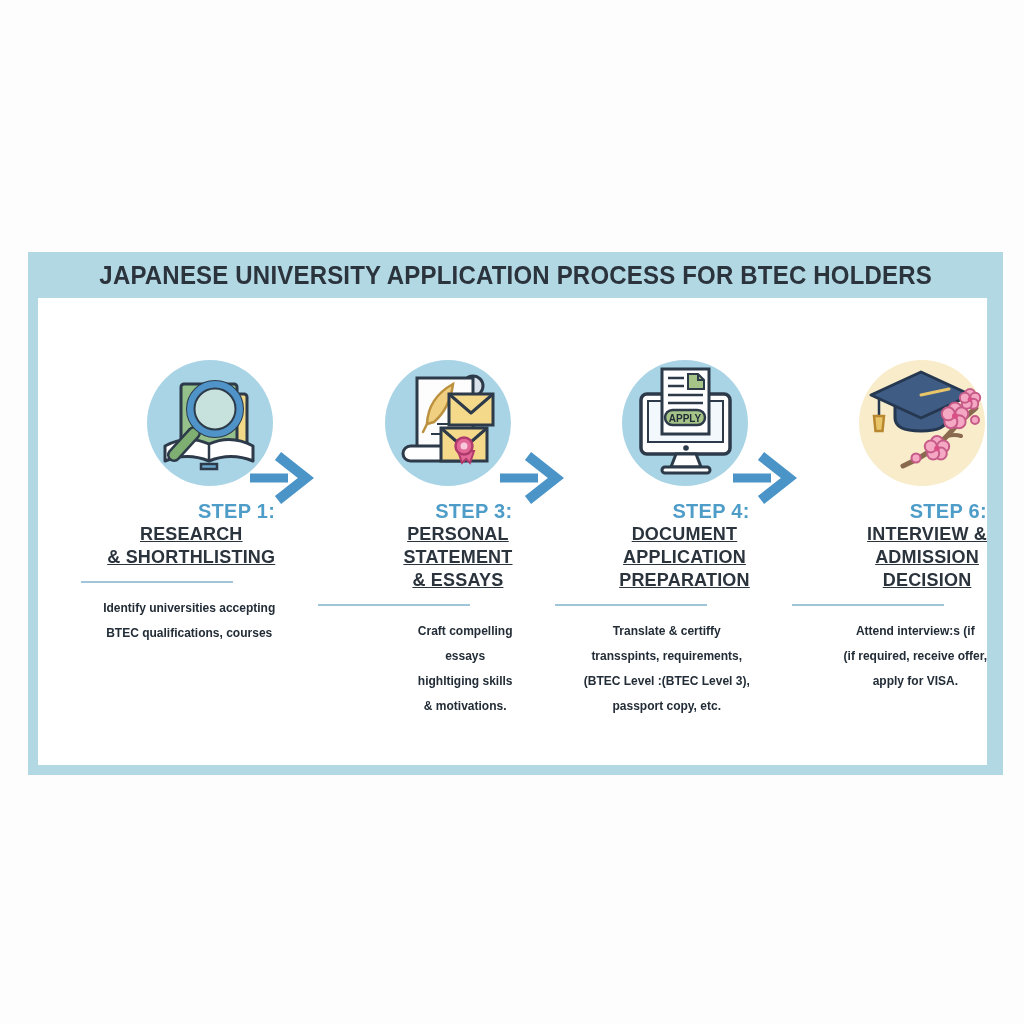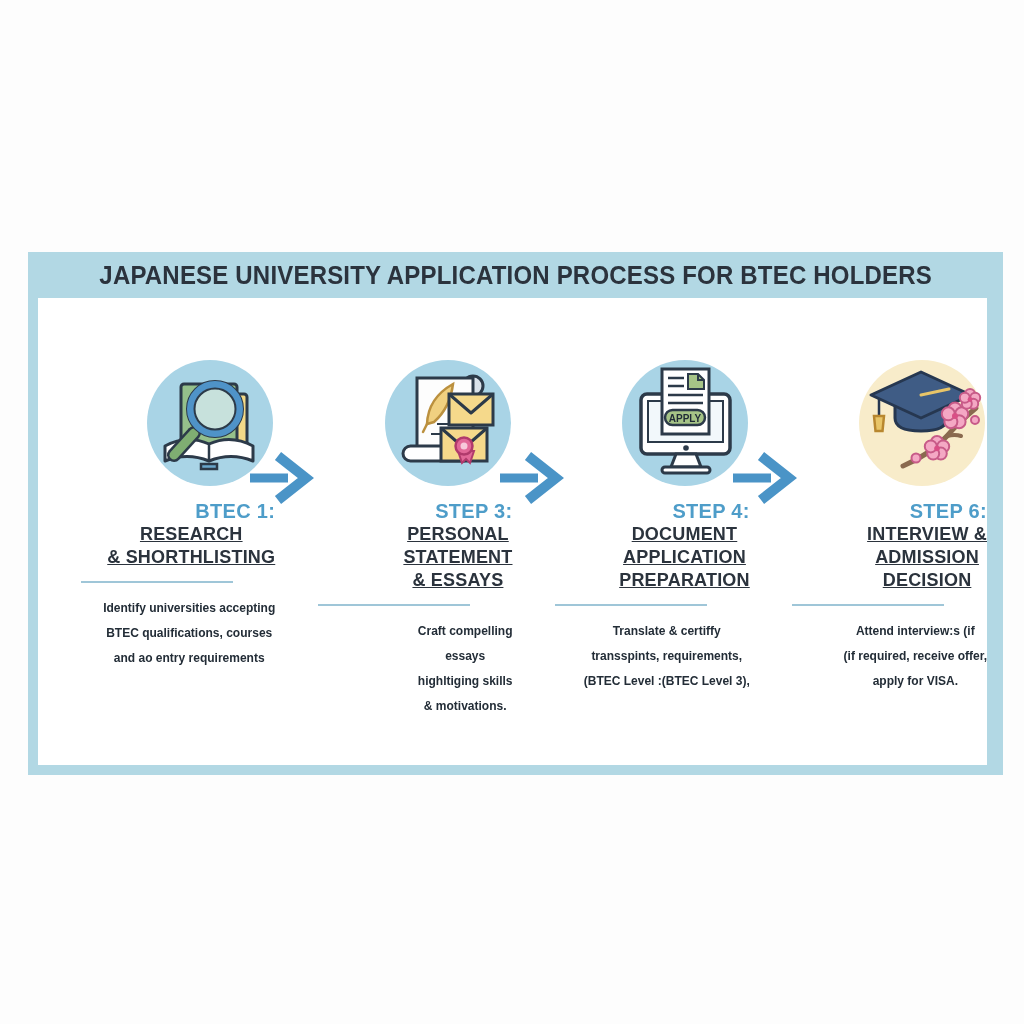--- a/index.html
+++ b/index.html
@@ -64,30 +64,29 @@
             <rect x="36" y="26" width="56" height="62" rx="3" fill="#95c08b" stroke="#2c3a49" stroke-width="3"></rect>
             <path d="M20 88 Q42 76 64 86 Q86 76 108 88 L108 103 Q86 94 64 103 Q42 94 20 103 Z" fill="#ffffff" stroke="#2c3a49" stroke-width="3" stroke-linejoin="round"></path>
             <path d="M64 86 V103" stroke="#2c3a49" stroke-width="2.5"></path>
             <path d="M56 106 h16 v5 h-16 z" fill="#6aa7cc" stroke="#2c3a49" stroke-width="2.5"></path>
             <line x1="49" y1="75" x2="29" y2="97" stroke="#2c3a49" stroke-width="14" stroke-linecap="round"></line>
             <line x1="49" y1="75" x2="29" y2="97" stroke="#7fae72" stroke-width="9" stroke-linecap="round"></line>
             <circle cx="70" cy="51" r="28" fill="#d8ecf7" fill-opacity="0.75" stroke="#2c3a49" stroke-width="2"></circle>
             <circle cx="70" cy="51" r="24.5" fill="none" stroke="#4f93c8" stroke-width="7"></circle>
             <circle cx="70" cy="51" r="20.5" fill="none" stroke="#2c3a49" stroke-width="2"></circle>
           </svg>
-          <div class="step-label">BTEC 1:</div>
+          <div class="step-label">STEP 1:</div>
           <div class="step-heading">
             <div>RESEARCH</div>
             <div>&amp; SHORTHLISTING</div>
           </div>
           <div class="divider"></div>
           <div class="step-desc">
             <div>Identify universities accepting</div>
             <div>BTEC qualifications, courses</div>
-            <div>and ao entry requirements</div>
           </div>
         </div>
 
         <div class="step">
           <svg class="icon" viewBox="0 0 130 130">
             <circle cx="65" cy="65" r="63" fill="#a9d4e6"></circle>
             <circle cx="90" cy="28" r="10" fill="#d9e2ea" stroke="#2c3a49" stroke-width="3"></circle>
             <path d="M34 20 H90 V92 H34 Z" fill="#fdfdfd" stroke="#2c3a49" stroke-width="3"></path>
             <line x1="54" y1="66" x2="82" y2="66" stroke="#2c3a49" stroke-width="2"></line>
             <line x1="48" y1="76" x2="82" y2="76" stroke="#2c3a49" stroke-width="2"></line>
@@ -143,20 +142,21 @@
           <div class="step-heading">
             <div>DOCUMENT</div>
             <div>APPLICATION</div>
             <div>PREPARATION</div>
           </div>
           <div class="divider"></div>
           <div class="step-desc">
             <div>Translate &amp; certiffy</div>
             <div>transspints, requirements,</div>
             <div>(BTEC Level :(BTEC Level 3),</div>
+            <div>passport copy, etc.</div>
           </div>
         </div>
 
         <div class="step">
           <svg class="icon" viewBox="0 0 130 130">
             <circle cx="65" cy="65" r="63" fill="#f8ecca"></circle>
             <path d="M38 46 L38 60 Q38 73 64 73 Q90 73 90 60 L90 46" fill="#3f5c85" stroke="#263750" stroke-width="3"></path>
             <polygon points="64,14 114,37 64,60 14,37" fill="#3f5c85" stroke="#263750" stroke-width="3" stroke-linejoin="round"></polygon>
             <line x1="64" y1="37" x2="92" y2="31" stroke="#e8c568" stroke-width="3" stroke-linecap="round"></line>
             <line x1="22" y1="41" x2="22" y2="58" stroke="#263750" stroke-width="2.5"></line>

